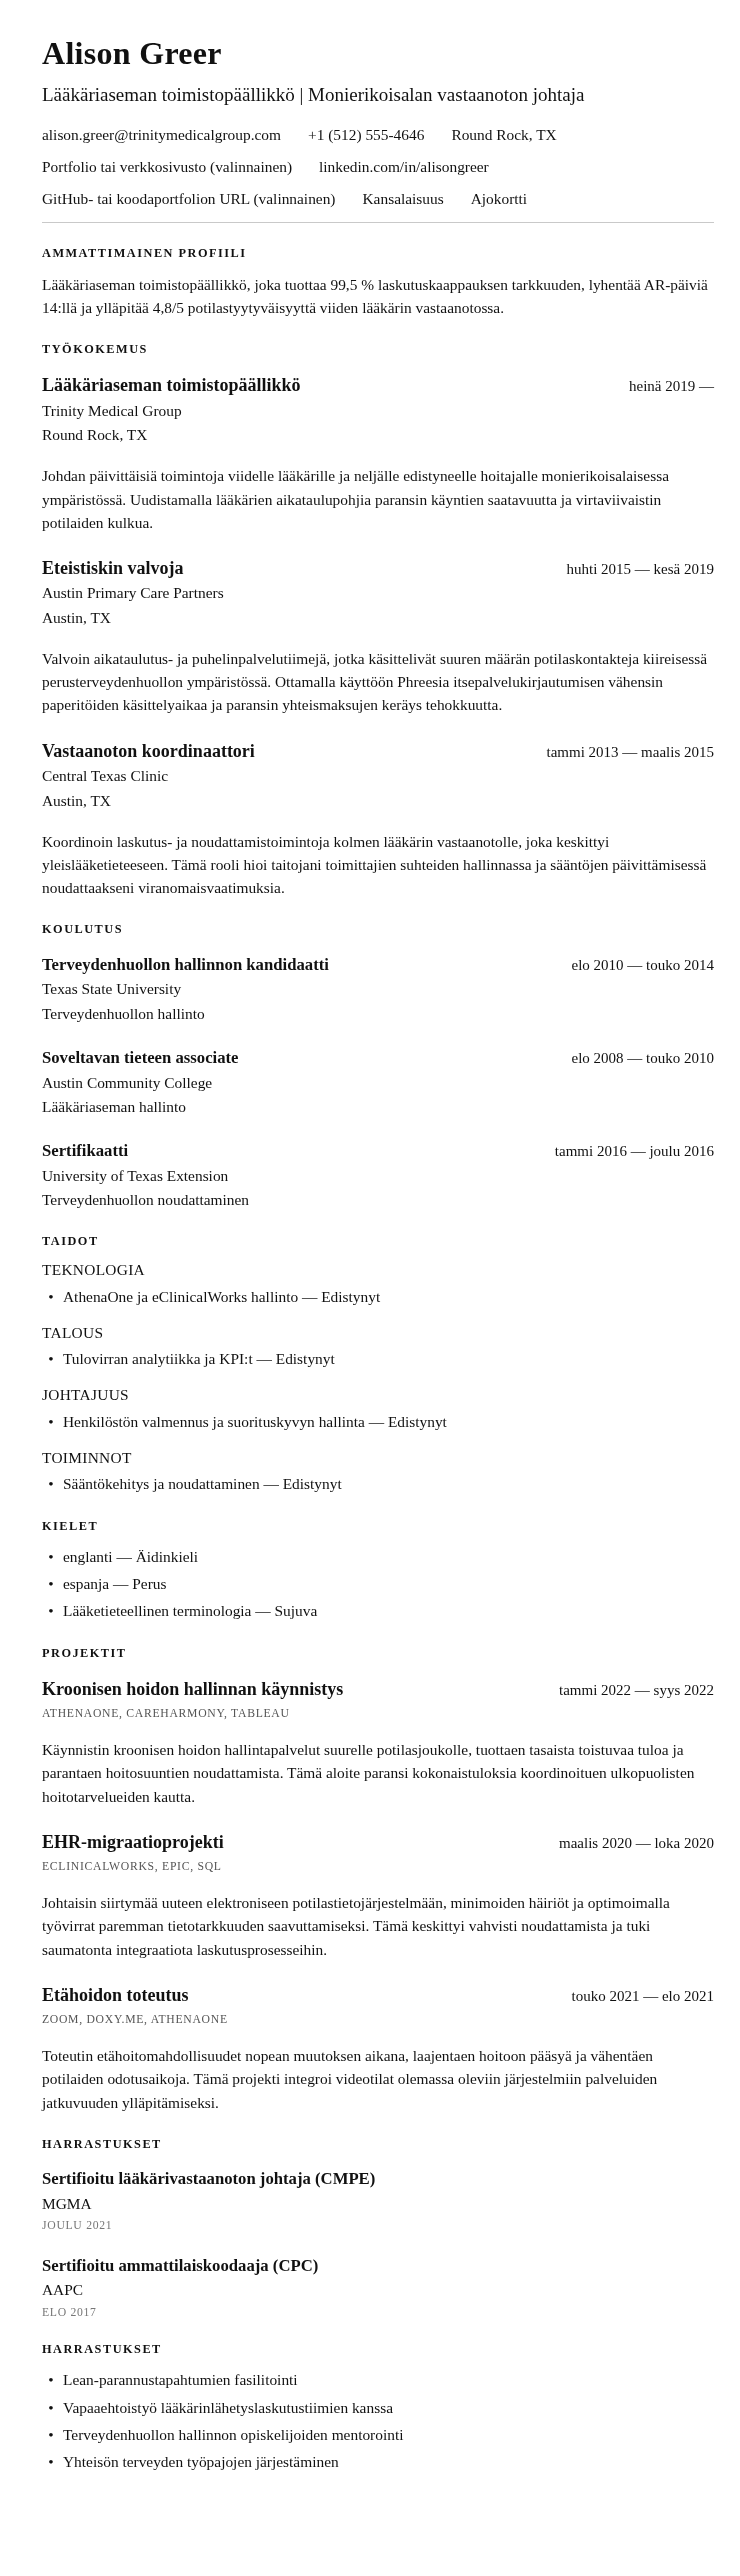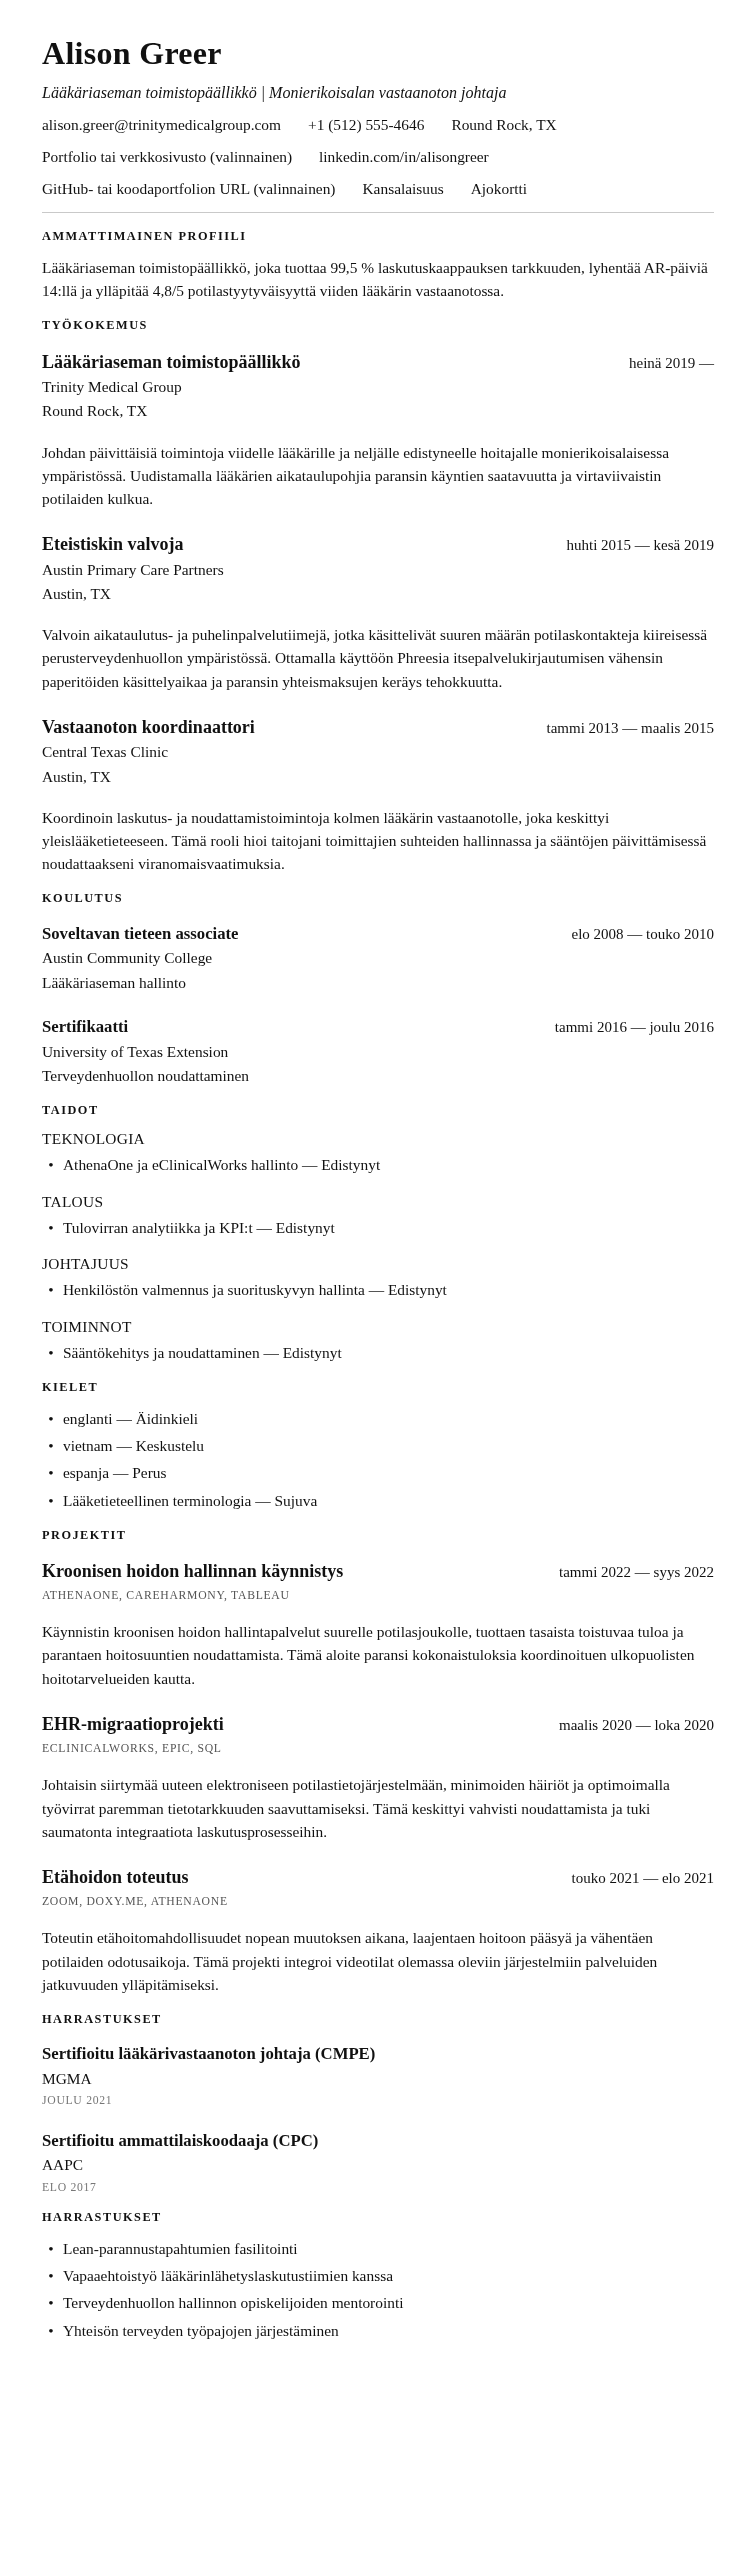--- a/index.html
+++ b/index.html
@@ -14,39 +14,38 @@
     padding: 35px 27px 37px 42px;
     background: #ffffff;
   }
   .name {
     font-size: 32px;
     font-weight: 700;
     letter-spacing: 0.3px;
     margin-bottom: 11px;
   }
   .subtitle {
-    font-size: 16px;
+    font-size: 19px;
     line-height: 1.3;
-    margin-bottom: 11px;
-    font-style: italic;
+    margin-bottom: 17px;
   }
   .contact-row {
     display: flex;
     gap: 27px;
     font-size: 15.4px;
     line-height: 1.3;
     margin-bottom: 12.3px;
     flex-wrap: wrap;
   }
   .rule {
     border: none;
     border-top: 0.6px solid #c9c9c9;
     margin-top: 11px;
   }
-  .section { margin-top: 16px; }
+  .section { margin-top: 23px; }
   .section-heading {
     font-size: 12.3px;
     font-weight: 700;
     letter-spacing: 1.5px;
     margin-bottom: 12.3px;
   }
   .body-text {
     font-size: 15.4px;
     line-height: 1.5;
   }
@@ -173,20 +172,28 @@
       </div>
       <div class="entry-sub">Central Texas Clinic</div>
       <div class="entry-sub">Austin, TX</div>
       <p class="entry-desc">Koordinoin laskutus- ja noudattamistoimintoja kolmen lääkärin vastaanotolle, joka keskittyi yleislääketieteeseen. Tämä rooli hioi taitojani toimittajien suhteiden hallinnassa ja sääntöjen päivittämisessä noudattaakseni viranomaisvaatimuksia.</p>
     </div>
   </section>
 
   <section class="section">
     <h2 class="section-heading">KOULUTUS</h2>
 
+    <div class="entry">
+      <div class="entry-head">
+        <span class="entry-title small">Terveydenhuollon hallinnon kandidaatti</span>
+        <span class="entry-dates">elo 2010 — touko 2014</span>
+      </div>
+      <div class="entry-sub">Texas State University</div>
+      <div class="entry-sub">Terveydenhuollon hallinto</div>
+    </div>
 
     <div class="entry">
       <div class="entry-head">
         <span class="entry-title small">Soveltavan tieteen associate</span>
         <span class="entry-dates">elo 2008 — touko 2010</span>
       </div>
       <div class="entry-sub">Austin Community College</div>
       <div class="entry-sub">Lääkäriaseman hallinto</div>
     </div>
 
@@ -229,21 +236,20 @@
       <ul class="bullets">
         <li>Sääntökehitys ja noudattaminen — Edistynyt</li>
       </ul>
     </div>
   </section>
 
   <section class="section">
     <h2 class="section-heading">KIELET</h2>
     <ul class="bullets">
       <li>englanti — Äidinkieli</li>
-      <li>vietnam — Keskustelu</li>
       <li>espanja — Perus</li>
       <li>Lääketieteellinen terminologia — Sujuva</li>
     </ul>
   </section>
 
   <section class="section">
     <h2 class="section-heading">PROJEKTIT</h2>
 
     <div class="entry">
       <div class="entry-head">

